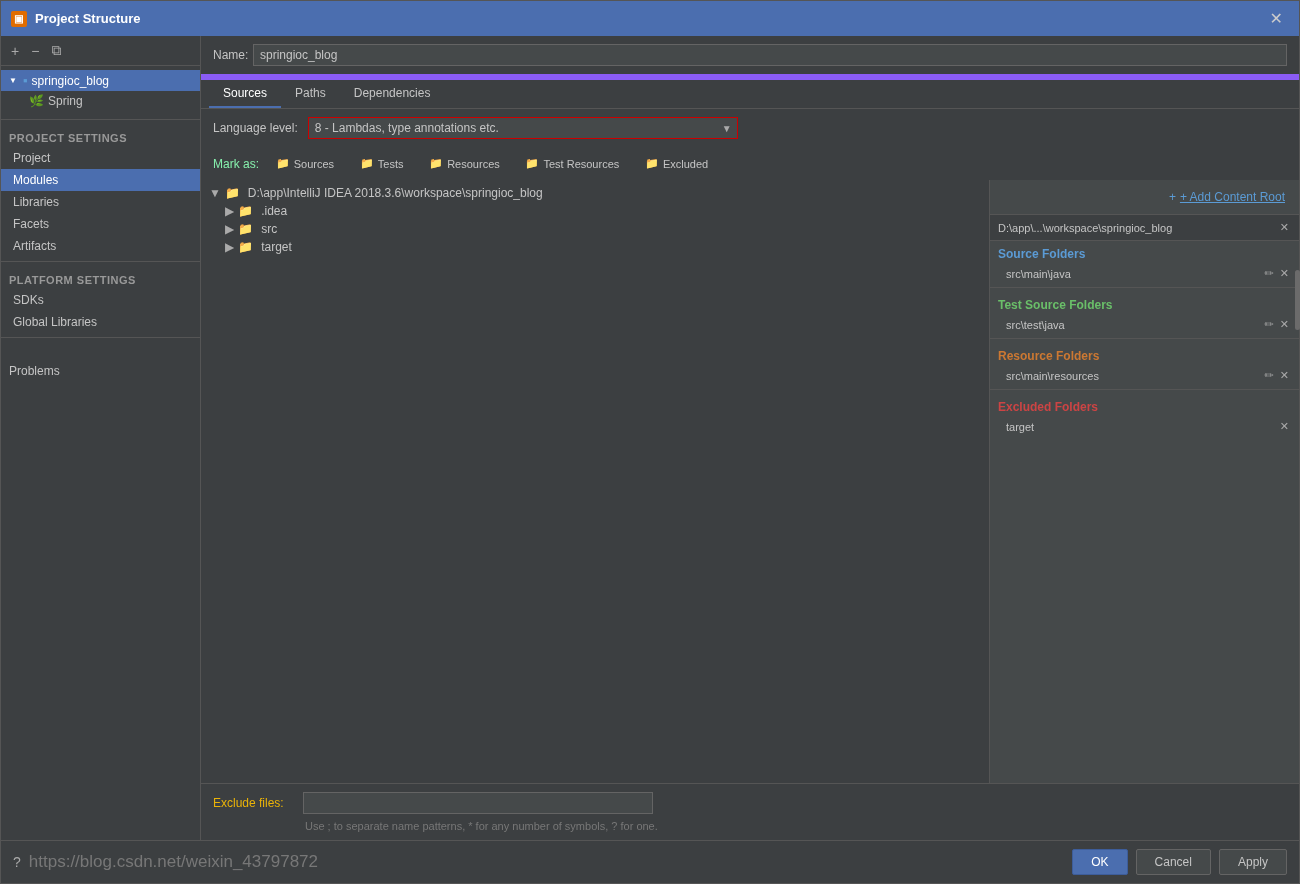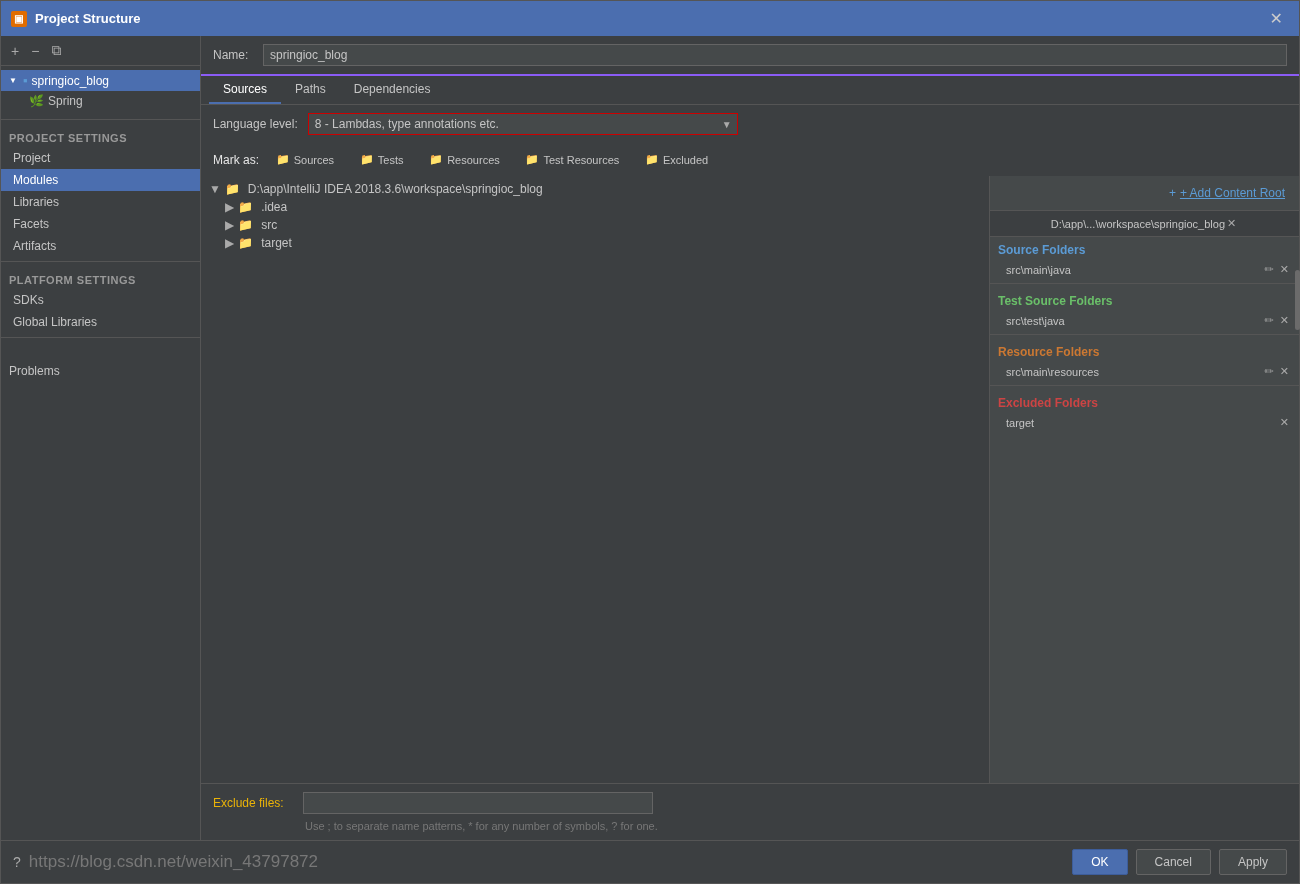--- a/index.html
+++ b/index.html
@@ -148,22 +148,21 @@
       display: flex;
       flex-direction: column;
       background: #3c3f41;
       overflow: hidden;
     }
 
     .name-row {
       display: flex;
       align-items: center;
       padding: 8px 12px;
-      gap: 10px;
-      border-bottom: 2px solid #8b5cf6;
+      border-bottom: 6px solid #8b5cf6;
     }
 
     .name-label {
       color: #c5c5c5;
       min-width: 40px;
     }
 
     .name-input {
       flex: 1;
       background: #45494a;
@@ -239,21 +238,21 @@
 
     .mark-as-row {
       display: flex;
       align-items: center;
       padding: 6px 12px;
       gap: 8px;
       flex-wrap: wrap;
     }
 
     .mark-as-label {
-      color: #e5e5e5;
+      color: #86efac;
     }
 
     .mark-btn {
       display: flex;
       align-items: center;
       gap: 4px;
       padding: 3px 8px;
       background: none;
       border: 1px solid transparent;
       color: #c5c5c5;
@@ -305,21 +304,21 @@
       border: none;
       color: #5b9bd5;
       cursor: pointer;
       font-size: 12px;
       padding: 4px 6px;
     }
 
     .content-root-path-header {
       display: flex;
       align-items: center;
-      justify-content: center;
+      justify-content: space-between;
       padding: 5px 8px;
       background: #3c3f41;
       border-bottom: 1px solid #555;
       color: #c5c5c5;
       font-size: 11px;
     }
 
     .section-title {
       font-weight: bold;
       padding: 6px 24px 3px 8px;

